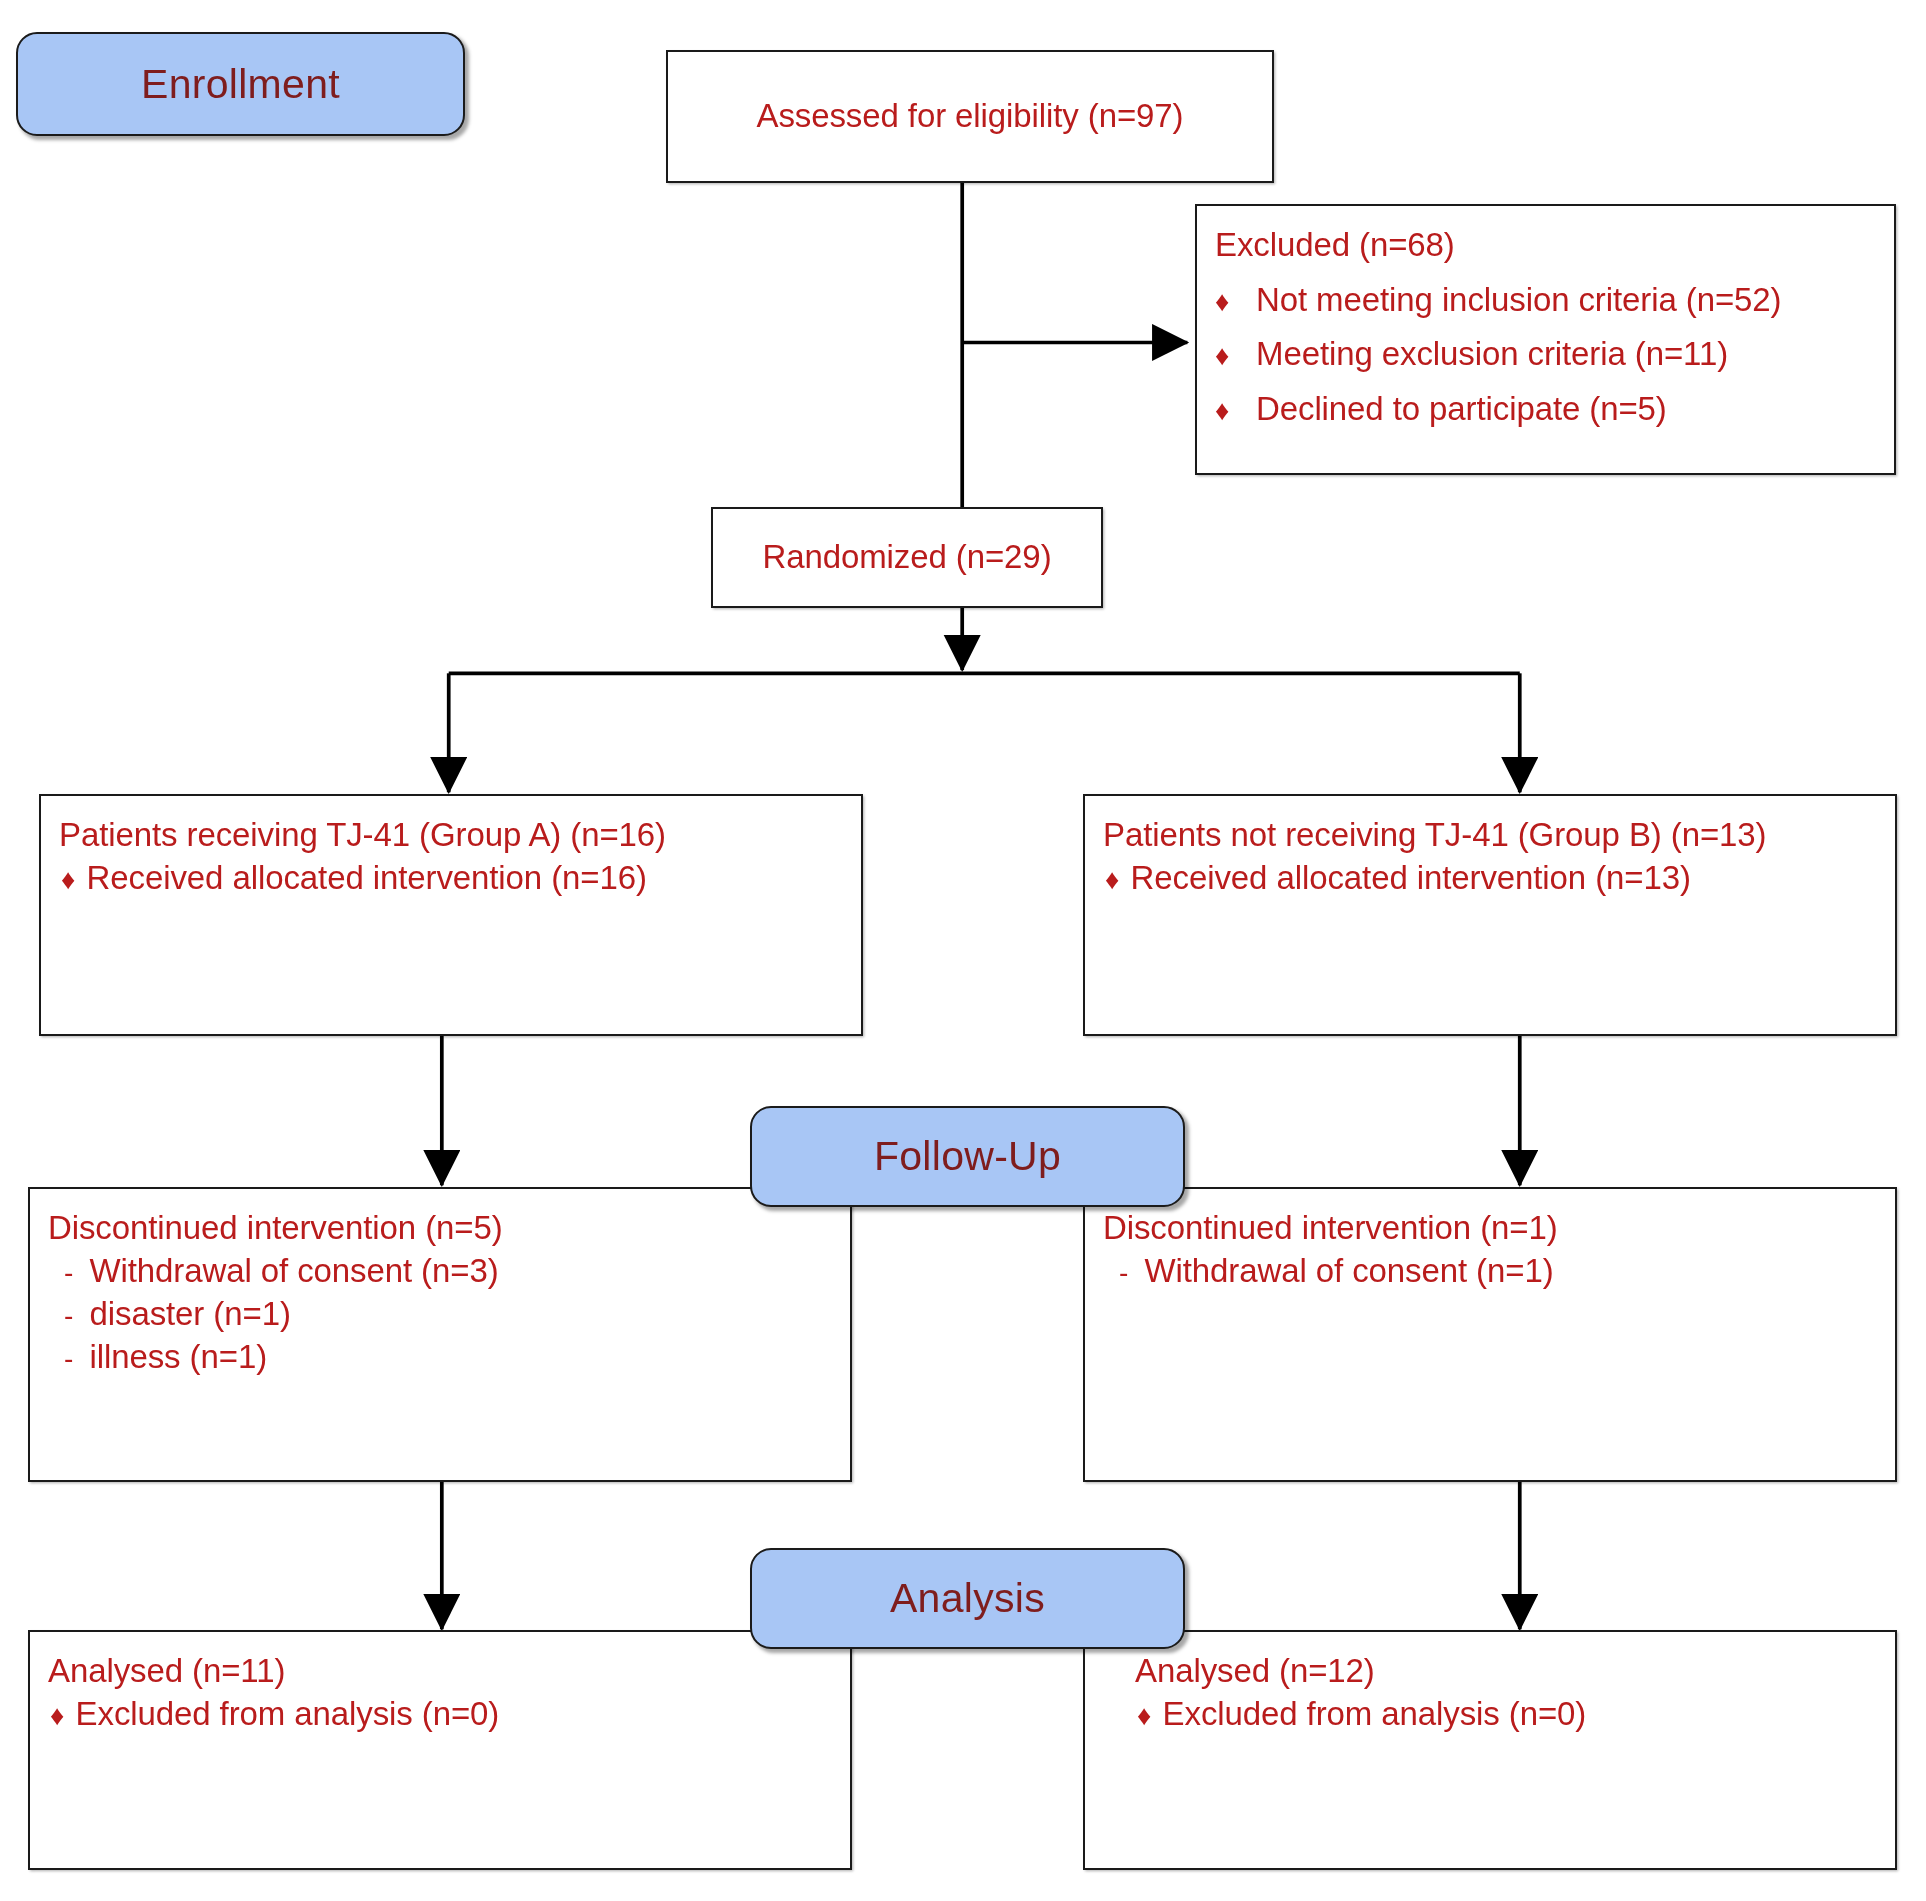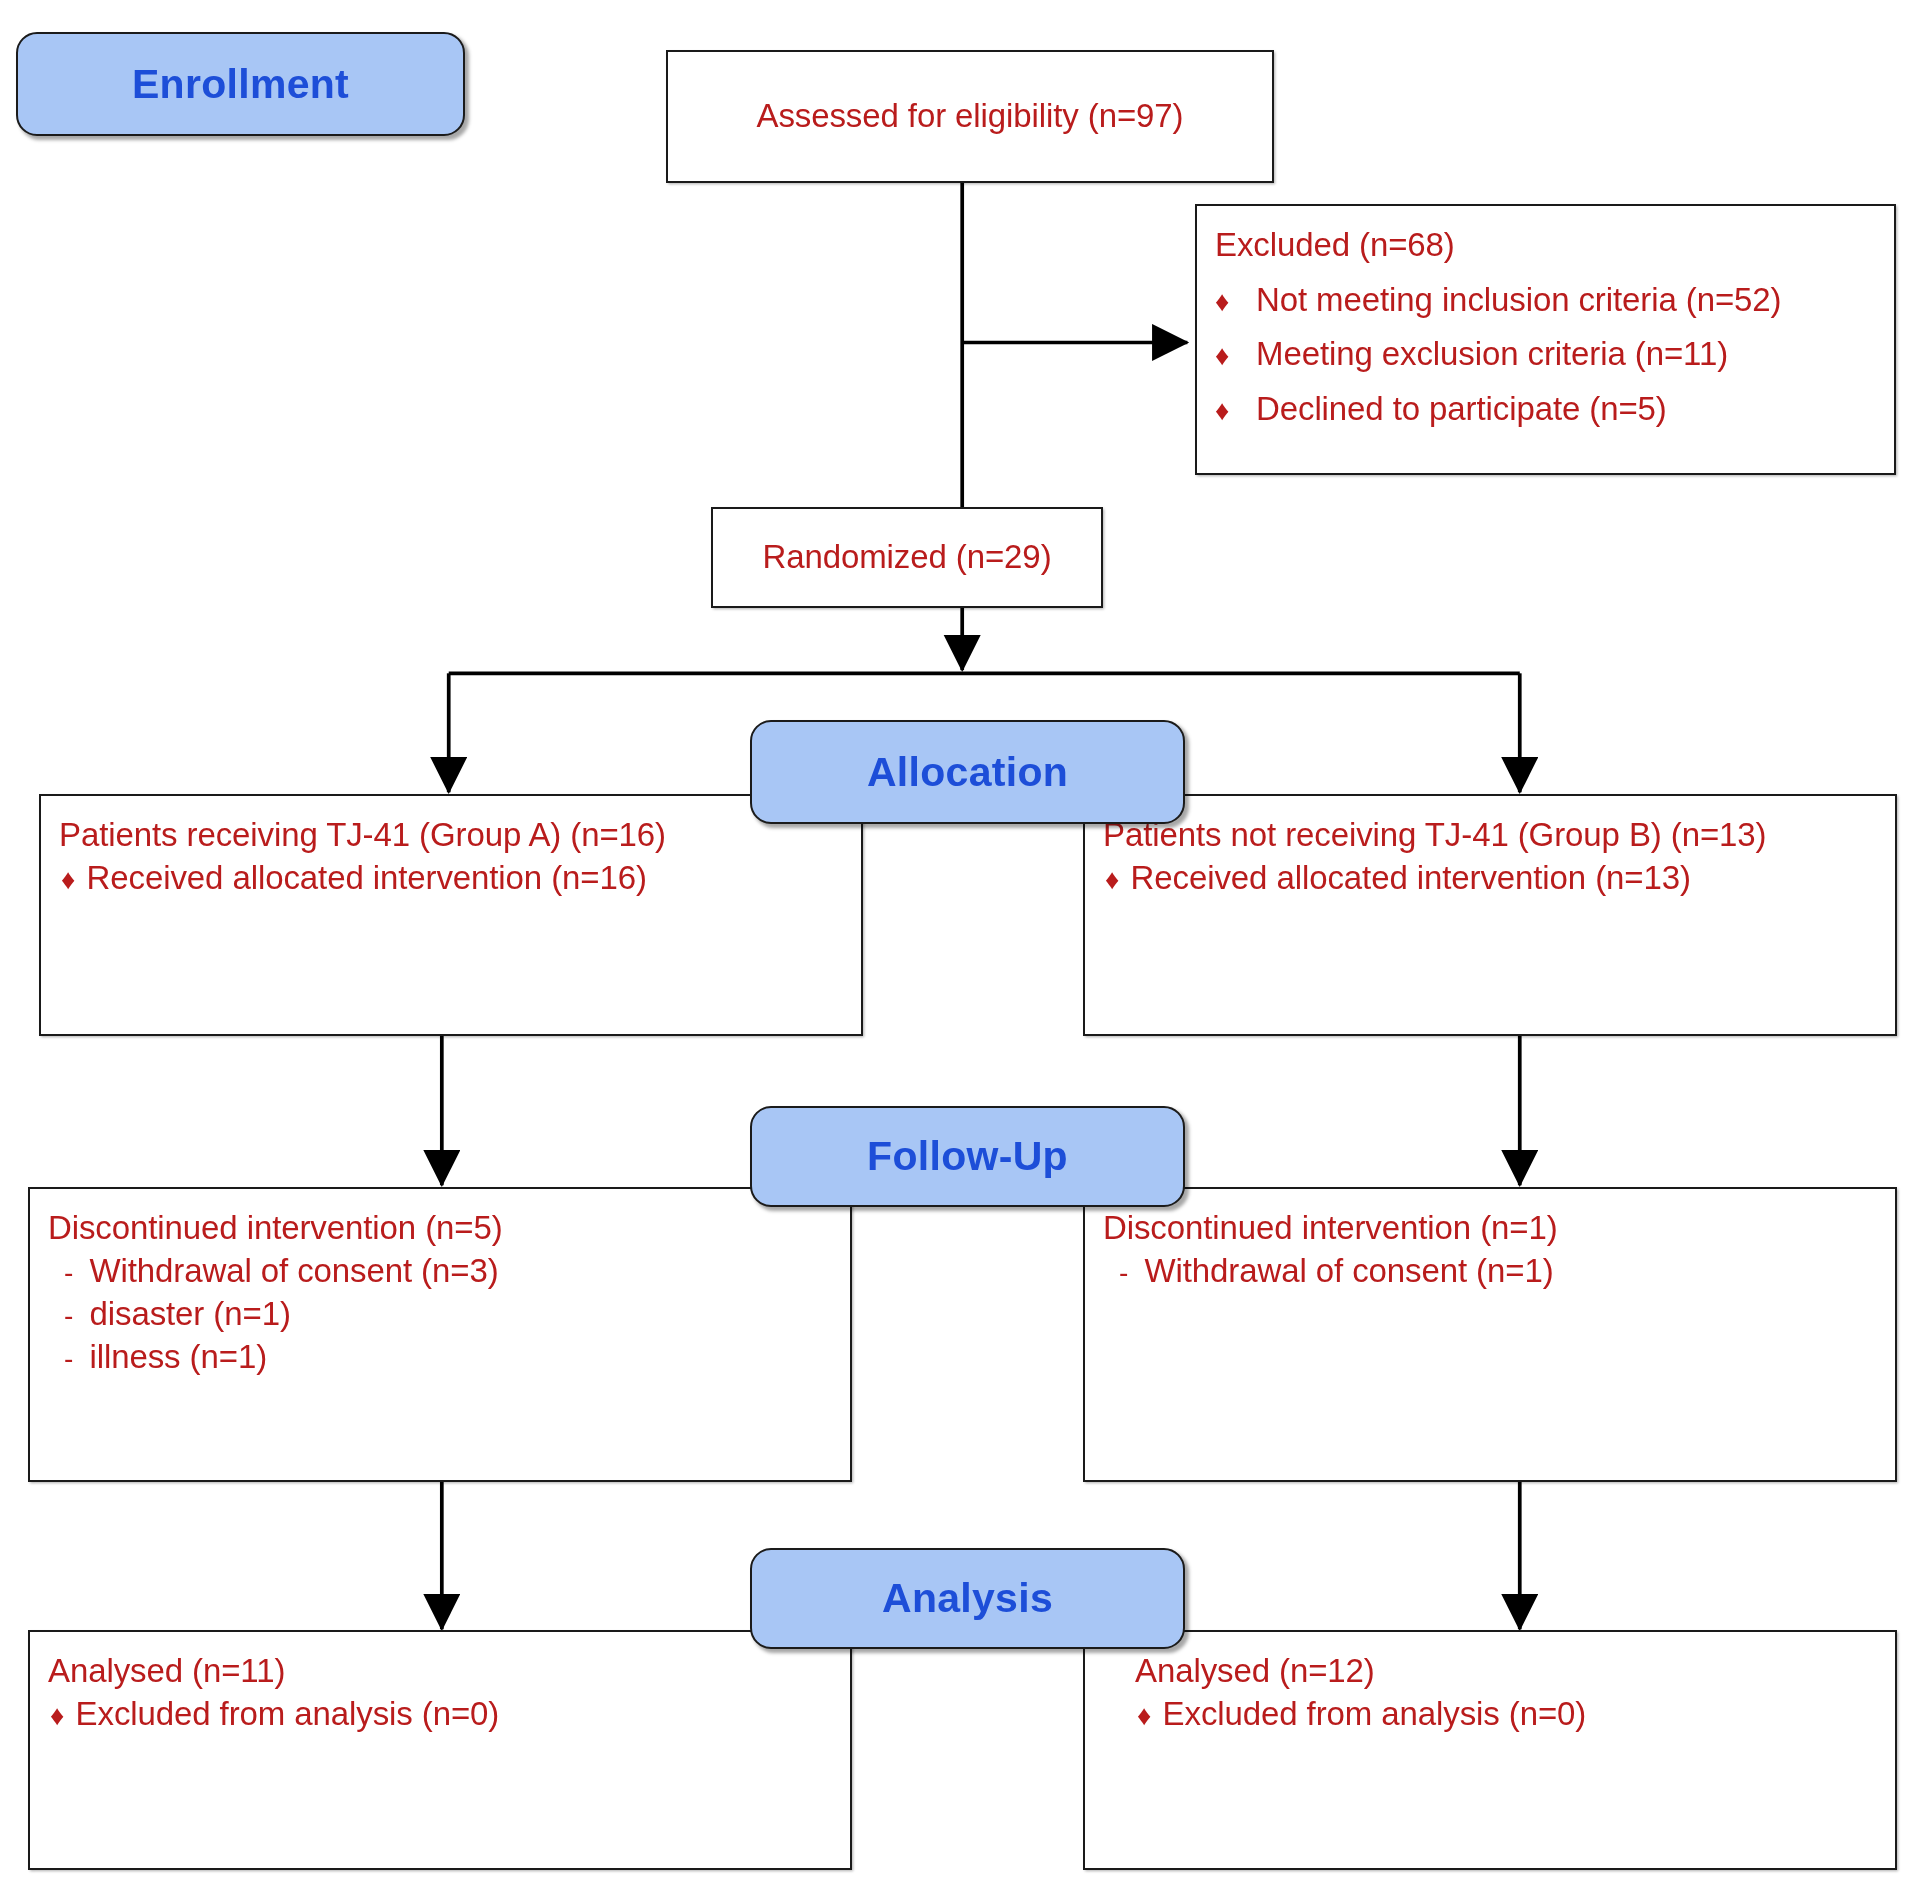--- a/index.html
+++ b/index.html
@@ -78,22 +78,22 @@
     border: 2.7px solid #1b1b1b;
     border-radius: 21px;
     z-index: 5;
     display: flex;
     align-items: center;
     justify-content: center;
     box-shadow: 3.2px 3.2px 3.7px rgba(0,0,0,0.35);
   }
   .stage-label {
     font-size: 41px;
-    font-weight: bold;
-    color: #1d4ed8;
+    font-weight: normal;
+    color: #7f1d1d;
     letter-spacing: 0.3px;
   }
 </style>
 </head>
 <body>
 
 <div id="canvas">
 
   <svg id="connectors" viewBox="0 0 3627 3580" width="1926" height="1901">
     <defs>
@@ -223,23 +223,20 @@
   <div class="box" style="left:1083px; top:1630px; width:814px; height:240px;padding-left:32px;">
     <div class="box-inner">
       <div class="line">Analysed (n=12)</div>
       <div class="line bullet-row indent-diamond">
         <span class="bullet-glyph">♦</span>
         <span class="bullet-text">Excluded from analysis (n=0)</span>
       </div>
     </div>
   </div>
 
-  <div class="stage" style="left:750px; top:720px; width:435px; height:104px;">
-    <span class="stage-label">Allocation</span>
-  </div>
 
   <div class="stage" style="left:750px; top:1106px; width:435px; height:101px;">
     <span class="stage-label">Follow-Up</span>
   </div>
 
   <div class="stage" style="left:750px; top:1548px; width:435px; height:101px;">
     <span class="stage-label">Analysis</span>
   </div>
 
 </div>

